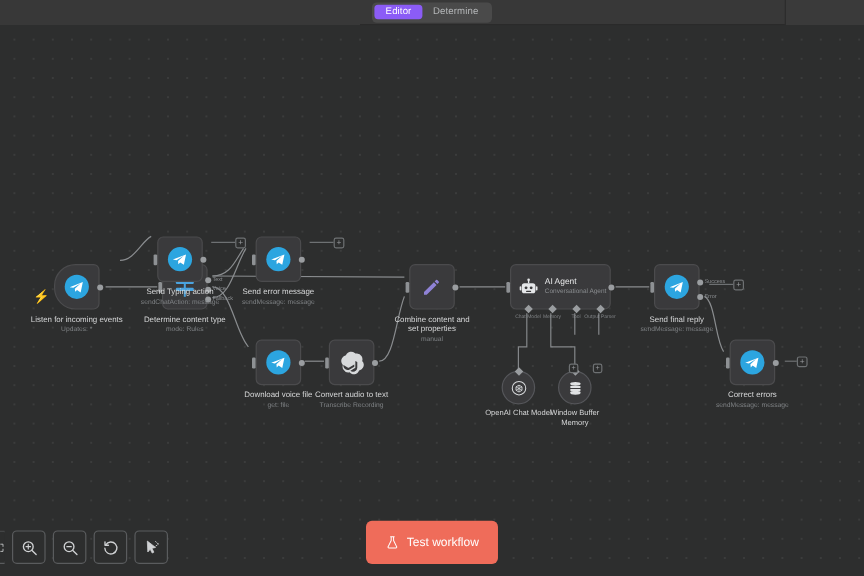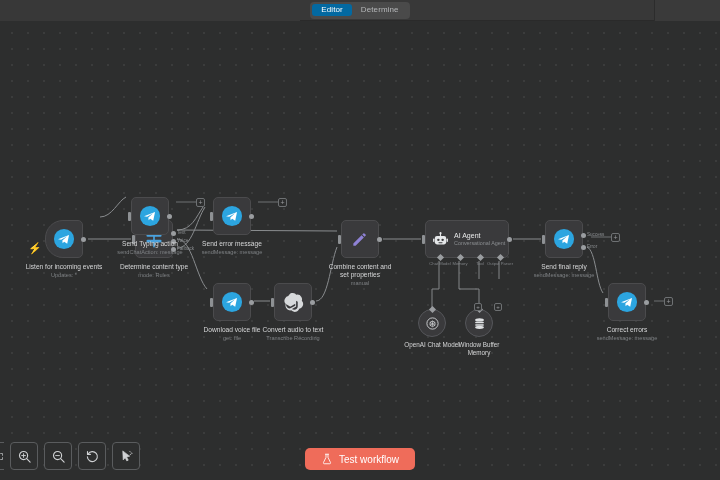--- a/index.html
+++ b/index.html
@@ -19,21 +19,21 @@
   }
   .tabs {
     display: flex; align-items: center; gap: 0;
     background: #4a4a4a; border-radius: 4px; padding: 2px;
     height: 17px;
   }
   .tab {
     font-size: 8px; color: #b5b7b9; padding: 2px 9px; border-radius: 3px;
     line-height: 1; cursor: pointer; letter-spacing: .1px;
   }
-  .tab.active { background: #0369a1; color: #ffffff; }
+  .tab.active { background: #8b5cf6; color: #ffffff; }
 
   .topbar-right {
     position: absolute; right: 0; top: 0; height: 21px; width: 66px;
     background: #3a3a3a; border-left: 1px solid #2c2c2c;
   }
   .topbar-left {
     position: absolute; left: 0; top: 0; height: 21px; width: 300px;
     background: #383838;
   }
 
@@ -130,21 +130,21 @@
   .tb-btn {
     width: 28px; height: 28px; border: 1px solid #5a5c5e; border-radius: 4px;
     background: #2d2e2e; display: flex; align-items: center; justify-content: center;
     cursor: pointer;
   }
   .tb-btn.clipped { width: 10px; border-right: none; border-radius: 4px 0 0 4px; margin-left: -14px;}
 
   .test-btn {
     position: absolute; left: 50%; transform: translateX(-50%); bottom: 10px;
     background: #ef6c5a; color: #ffffff; border: none; border-radius: 5px;
-    height: 22px; padding: 0 16px; display: flex; align-items: center; gap: 6px;
+    height: 36px; padding: 0 16px; display: flex; align-items: center; gap: 6px;
     font-size: 10px; font-family: "Liberation Sans", sans-serif; cursor: pointer;
   }
   .flask { font-size: 11px; }
 </style>
 </head>
 <body>
 
 <div id="app">
 
   <div class="topbar">

